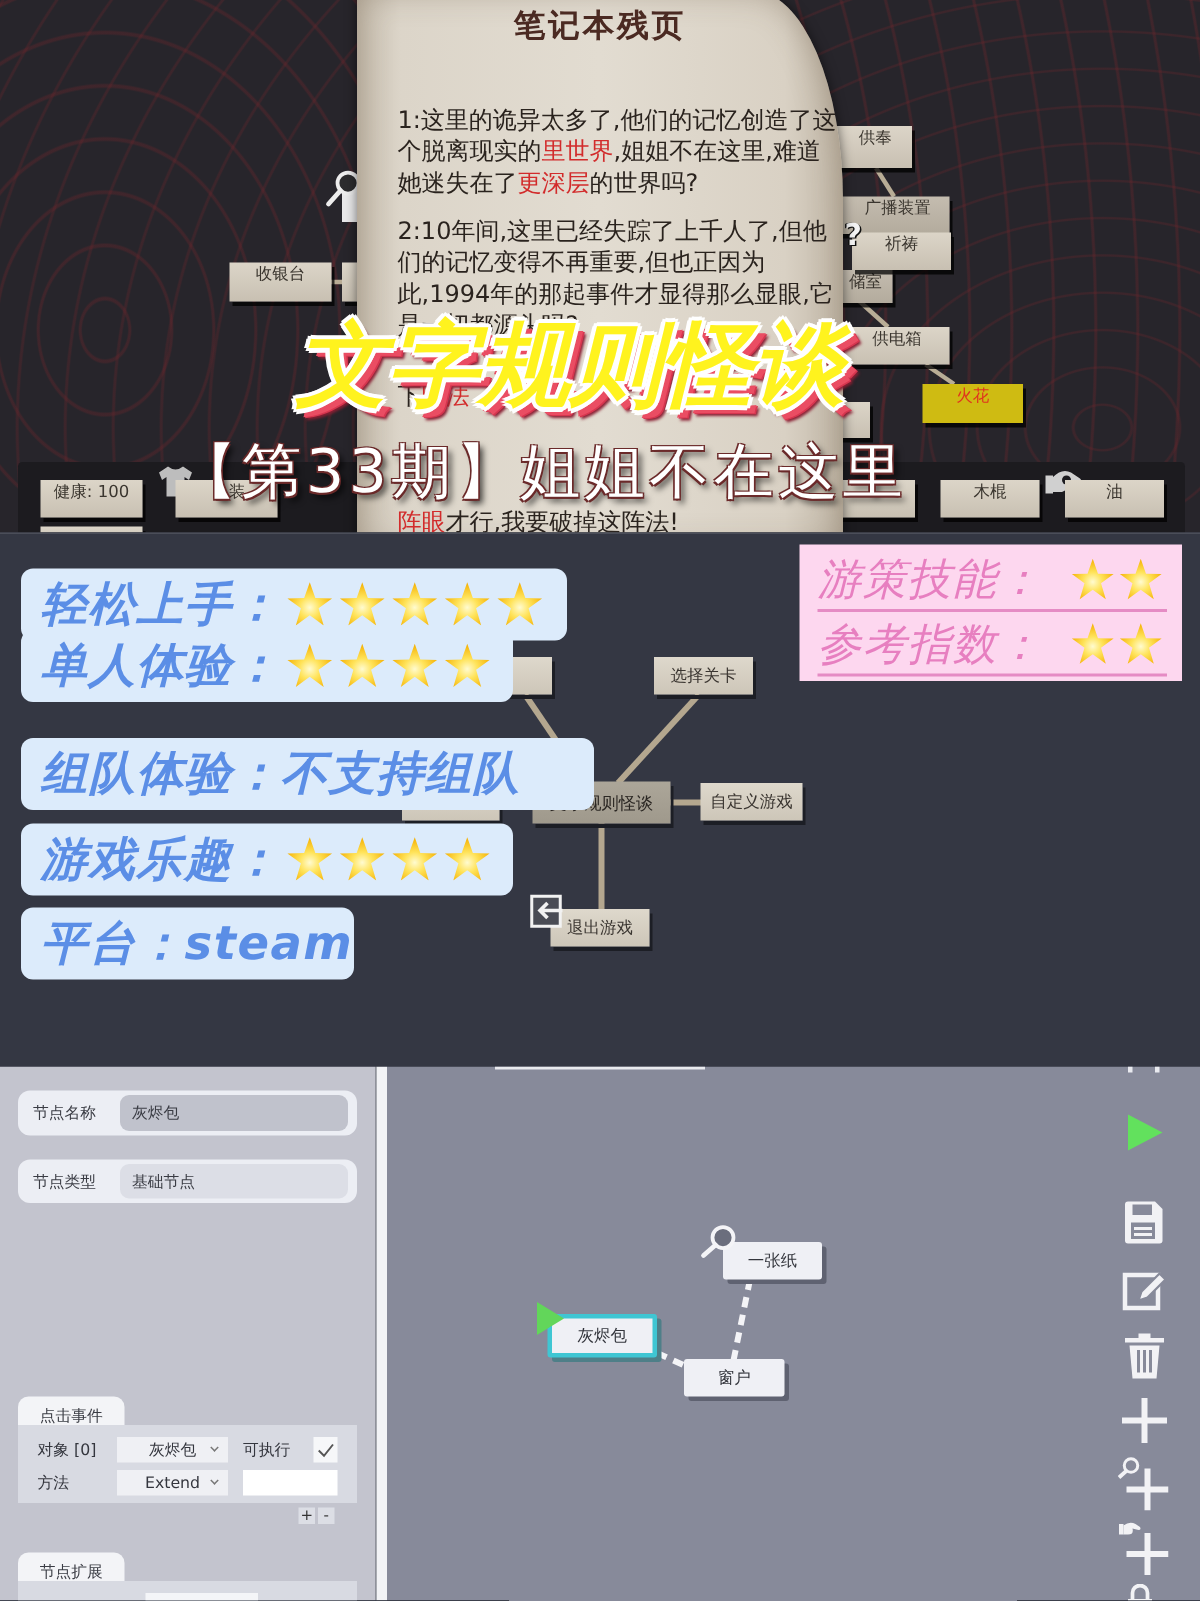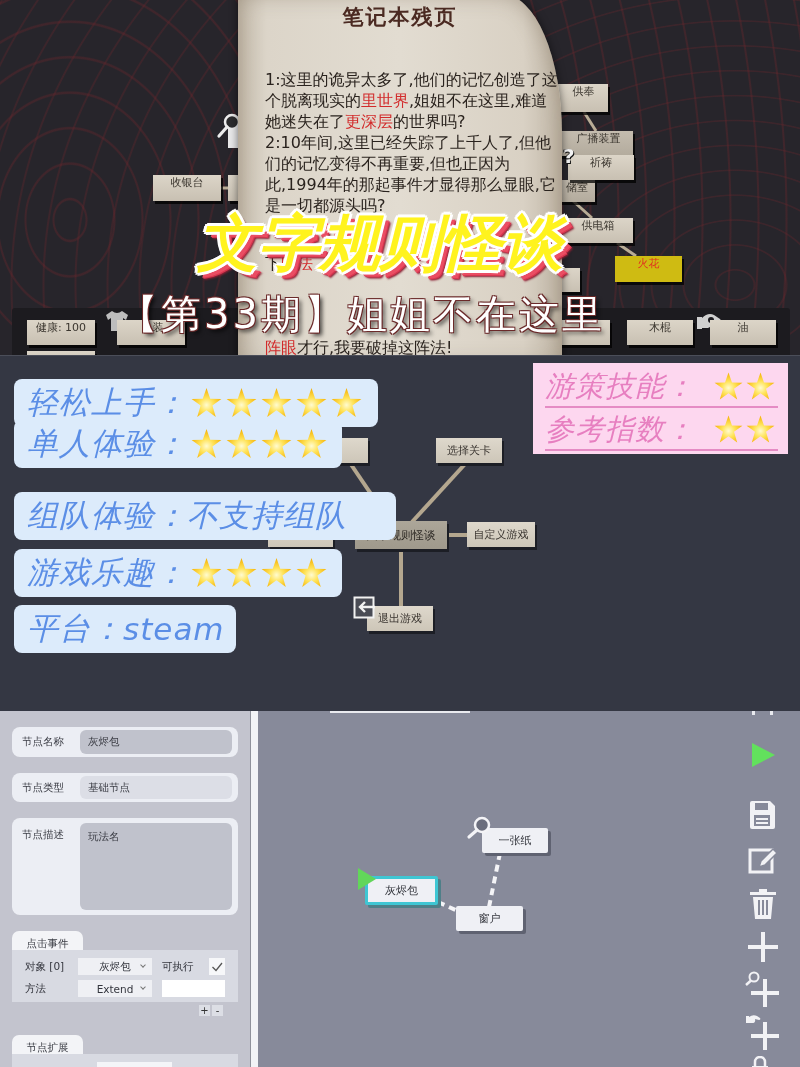--- a/index.html
+++ b/index.html
@@ -18,37 +18,37 @@
 .tnode.dim{background:linear-gradient(180deg,#c4bcaf,#b3ab9d)}
 .tnode.spark{background:#cfbb12;color:#e0321f}
 .bar{position:absolute;left:12px;top:308px;width:778px;height:52px;background:#1c1b1f;border-radius:3px}
 .paper{position:absolute;left:238px;top:-6px;width:324px;height:372px;
   background:linear-gradient(90deg,#c8bfb0 0,#dcd5c9 9%,#e2dcd1 50%,#d9d1c4 88%,#c1b7a7 100%);
   border-radius:0 60px 0 0/0 140px 0 0;
   box-shadow:inset 0 0 22px rgba(95,75,55,.38),0 0 8px rgba(0,0,0,.55)}
 .note-title{position:absolute;left:0;top:9px;width:100%;text-align:center;font-size:21px;font-weight:bold;color:#4b2a22;letter-spacing:2px}
 .note-lines{position:absolute;left:27px;top:75px}
 .nline{height:21px;line-height:21px;font-size:16px;color:#2a231e;white-space:nowrap}
-.nline.gap{margin-top:0}
+.nline.gap{margin-top:11px}
 .nline.abs{position:absolute;left:27px}
 .red{color:#d22b2b}
 .ov-title{position:absolute;left:188px;top:203px;width:384px;text-align:center;font-size:61px;font-weight:bold;font-style:italic;color:#fff31e;white-space:nowrap;
   text-shadow:-2px -2px 0 #fff,2px -2px 0 #fff,-2px 2px 0 #fff,2px 2px 0 #fff,0 -3px 0 #fff,0 3px 0 #fff,-3px 0 0 #fff,3px 0 0 #fff,
    5px 5px 0 #ea4d63,6px 6px 0 #d6364f,7px 7px 2px #8a1f33}
 .ov-sub{position:absolute;left:118px;top:287px;font-size:40px;letter-spacing:3px;color:#fff;white-space:nowrap;
   text-shadow:-1px -1px 0 #6b2a2a,1px -1px 0 #6b2a2a,-1px 1px 0 #6b2a2a,1px 1px 0 #6b2a2a,3px 3px 4px rgba(0,0,0,.7)}
 .qicon{position:absolute;left:563px;top:144px;font-size:20px;font-weight:bold;color:#f4f4f4;text-shadow:1px 1px 0 #111,-1px 0 0 #111}
 
 
 .sec2{position:absolute;left:0;top:355px;width:800px;height:356px;background:#343743;overflow:hidden;border-top:1px solid #4b4e59}
 .mnode{position:absolute;display:flex;align-items:center;justify-content:center;font-size:11px;color:#3a3530;
   background:linear-gradient(180deg,#ded8cc,#cdc6b8);box-shadow:2px 3px 0 #1c1e25;white-space:nowrap}
 .mnode.center{background:linear-gradient(180deg,#aca699,#9f998c);color:#2b2723;font-size:11.5px}
 .rcard{position:absolute;left:14px;height:48px;background:#dcebfb;border-radius:8px;display:flex;align-items:center;padding-left:13px;white-space:nowrap}
-.rlabel,.rvalue{font-size:31px;font-weight:normal;font-style:italic;color:#5b8ee6;letter-spacing:1px}
+.rlabel,.rvalue{font-size:31px;font-weight:bold;font-style:italic;color:#5b8ee6;letter-spacing:1px}
 .stars{display:flex;align-items:center;margin-left:4px}
 .star{display:inline-block;width:31px;height:31px;margin-right:4px;
   background:radial-gradient(circle at 50% 55%,#fffbd0 0,#ffe35a 30%,#f6b80f 65%,#d98a00 100%);
   clip-path:polygon(50% 2%,62% 36%,98% 37%,69% 58%,80% 95%,50% 73%,20% 95%,31% 58%,2% 37%,38% 36%)}
 .pcard{position:absolute;left:533px;top:7px;width:255px;height:91px;background:#fdd7ef}
 .prow{position:absolute;left:12px;width:233px;height:41px;border-bottom:2px solid #e58bc4;display:flex;align-items:center;white-space:nowrap}
 .plabel{font-size:29px;font-style:italic;color:#e77fc0;letter-spacing:1px;width:165px}
 .pcard .star{width:29px;height:29px;margin-right:3px}
 
 
@@ -263,26 +263,20 @@
       <div class="finput" style="top:3px;height:24px;background:#c0c2cc">
         <span>灰烬包</span>
       </div>
     </div>
     <div class="frow" style="top:62px;height:29px">
       <span class="flabel" style="top:8px">节点类型</span>
       <div class="finput" style="top:3px;height:23px;background:#dcdee6">
         <span>基础节点</span>
       </div>
     </div>
-    <div class="frow" style="top:107px;height:97px">
-      <span class="flabel" style="top:10px">节点描述</span>
-      <div class="finput" style="top:5px;height:87px;background:#c0c2cc;align-items:flex-start;padding-top:7px">
-        <span>玩法名</span>
-      </div>
-    </div>
 
     <div class="tab" style="top:220px">
       <span>点击事件</span>
     </div>
     <div class="epanel" style="top:239px;height:52px">
       <span class="elabel" style="left:13px;top:10px">对象 [0]</span>
       <div class="sel" style="left:66px;top:8px;width:74px">
         <span>灰烬包</span>
         <span class="chev"></span>
       </div>

